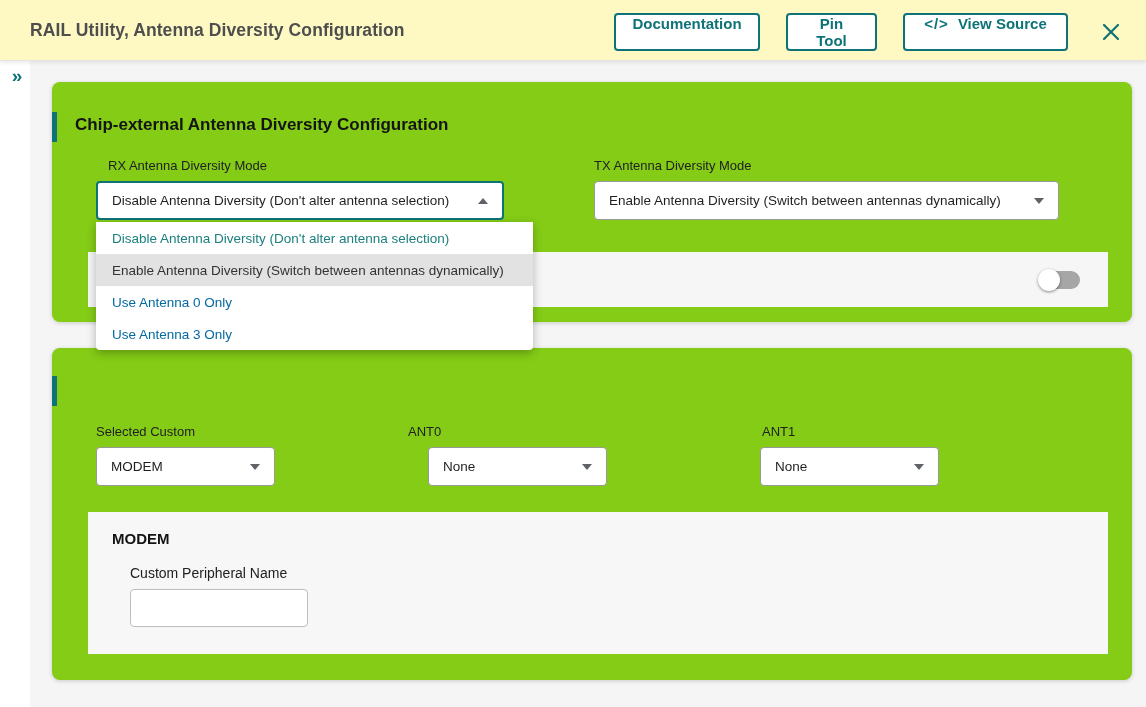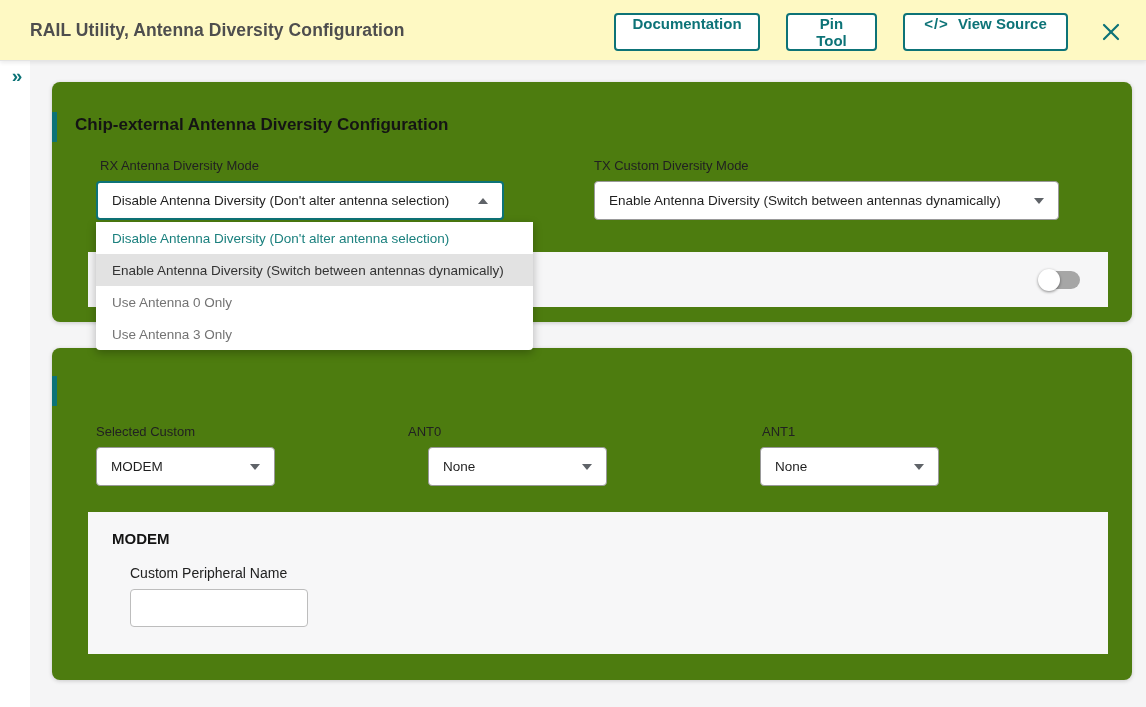--- a/index.html
+++ b/index.html
@@ -53,21 +53,21 @@
     background: #ffffff;
   }
   .expand-icon {
     position: absolute; left: 6px; top: 64px; width: 22px; height: 24px;
     color: #0d7377; font-size: 19px; font-weight: 700; line-height: 24px;
     text-align: center; cursor: pointer; user-select: none;
   }
 
   
   .card {
-    position: absolute; left: 52px; width: 1080px; background: #4d7c0f;
+    position: absolute; left: 52px; width: 1080px; background: #84cc16;
     border-radius: 8px; box-shadow: 0 1px 4px rgba(0,0,0,0.18);
   }
   .card1 { top: 82px; height: 240px; }
   .card2 { top: 348px; height: 332px; }
   .accent-bar {
     position: absolute; left: 0; width: 5px; height: 30px; background: #0d7377;
   }
   .card-heading {
     position: absolute; left: 23px; font-size: 17px; font-weight: 700; color: #141414;
   }
@@ -86,21 +86,21 @@
     border-right: 5px solid transparent; border-top: 6px solid #5f6368;
     margin-left: 10px; flex: none;
   }
   .caret-up {
     width: 0; height: 0; border-left: 5px solid transparent;
     border-right: 5px solid transparent; border-bottom: 6px solid #5f6368;
     margin-left: 10px; flex: none;
   }
 
   
-  .rx-label { left: 48px; top: 76px; }
+  .rx-label { left: 56px; top: 76px; }
   .rx-select { left: 44px; top: 99px; width: 408px; }
   .tx-label { left: 542px; top: 76px; }
   .tx-select { left: 542px; top: 99px; width: 465px; }
   .toggle-row {
     position: absolute; left: 36px; top: 170px; width: 1020px; height: 55px;
     background: #f6f6f7;
   }
   .toggle {
     position: absolute; right: 28px; top: 50%; transform: translateY(-50%);
     width: 36px; height: 18px; cursor: pointer;
@@ -117,21 +117,21 @@
 
   
   .menu {
     position: absolute; left: 96px; top: 222px; width: 437px;
     background: #ffffff; border-radius: 0 0 4px 4px;
     box-shadow: 0 3px 10px rgba(0,0,0,0.28);
     z-index: 20; padding: 0;
   }
   .menu-item {
     height: 32px; display: flex; align-items: center; padding: 0 16px;
-    font-size: 13.5px; color: #737373; cursor: pointer; white-space: nowrap;
+    font-size: 13.5px; color: #0369a1; cursor: pointer; white-space: nowrap;
   }
   .menu-item.selected { color: #1b807e; }
   .menu-item.highlighted { background: #e2e2e2; color: #333333; }
 
   
   .sm-label   { left: 44px;  top: 76px; }
   .sm-select  { left: 44px;  top: 99px; width: 179px; }
   .ant0-label { left: 356px; top: 76px; }
   .ant0-select{ left: 376px; top: 99px; width: 179px; }
   .ant1-label { left: 710px; top: 76px; }
@@ -164,21 +164,21 @@
   <div class="card card1">
     <div class="accent-bar" style="top:30px;"></div>
     <div class="card-heading" style="top:33px;">Chip-external Antenna Diversity Configuration</div>
 
     <div class="field-label rx-label">RX Antenna Diversity Mode</div>
     <div class="select focused rx-select">
       <span class="sel-text">Disable Antenna Diversity (Don't alter antenna selection)</span>
       <span class="caret-up"></span>
     </div>
 
-    <div class="field-label tx-label">TX Custom Diversity Mode</div>
+    <div class="field-label tx-label">TX Antenna Diversity Mode</div>
     <div class="select tx-select">
       <span class="sel-text">Enable Antenna Diversity (Switch between antennas dynamically)</span>
       <span class="caret-down"></span>
     </div>
 
     <div class="toggle-row">
       <div class="toggle">
         <div class="toggle-track"></div>
         <div class="toggle-knob"></div>
       </div>

